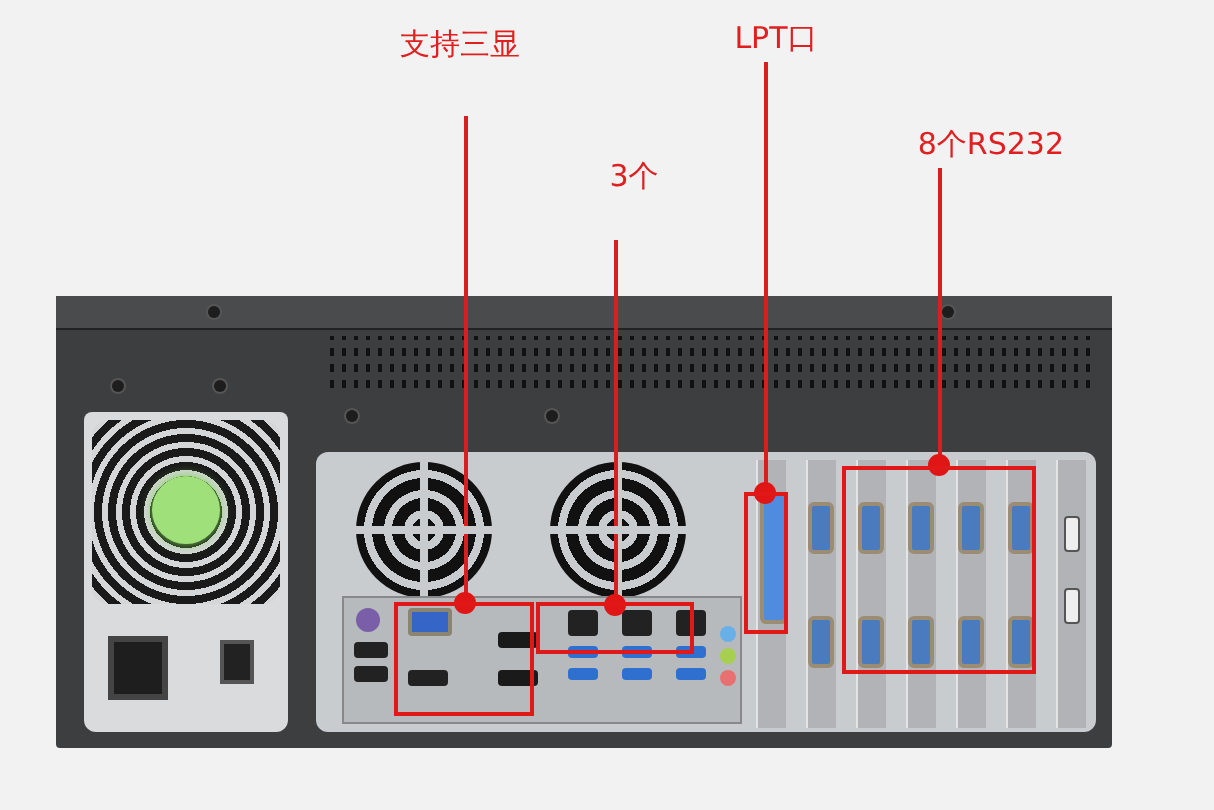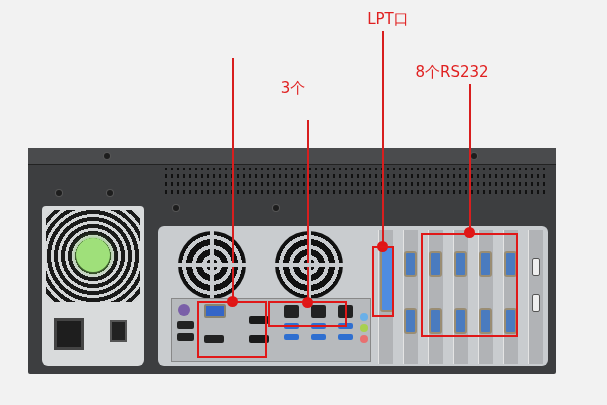--- a/index.html
+++ b/index.html
@@ -43,28 +43,29 @@
   .io { position: absolute; left: 13px; top: 72px; width: 200px; height: 64px; background: #b7babd; border: 1px solid #888; }
   .port { position: absolute; border-radius: 2px; }
   .slot { position: absolute; top: 4px; width: 15px; height: 134px; background: #b1b3b6; border-left: 1px solid #e4e4e4; }
   .db9 { position: absolute; width: 13px; height: 26px; background: #4a7bbf; border: 2px solid #9a8d73; border-radius: 3px; }
   .db25 { position: absolute; width: 14px; height: 66px; background: #4f8ce0; border: 2px solid #9a8d73; border-radius: 3px; }
 </style>
 </head>
 <body>
 
 <div class="label" style="left:147px; top:14px; width:166px;">
+  <div>支持三显</div>
 </div>
-<div class="label" style="left:228px; top:80px; width:130px;">
+<div class="label" style="left:252px; top:80px; width:130px;">
   <div>3个</div>
 </div>
 <div class="label" style="left:358px; top:11px; width:60px;">
   <div>LPT口</div>
 </div>
-<div class="label" style="left:402px; top:64px; width:100px;">
+<div class="label" style="left:432px; top:64px; width:100px;text-align:right;">
   <div>8个RS232</div>
 </div>
 
 <div class="chassis">
   <div class="top-lip"></div>
   <div class="vent"></div>
   <div class="screw" style="left:76px; top:5px;"></div>
   <div class="screw" style="left:443px; top:5px;"></div>
   <div class="screw" style="left:28px; top:42px;"></div>
   <div class="screw" style="left:79px; top:42px;"></div>

